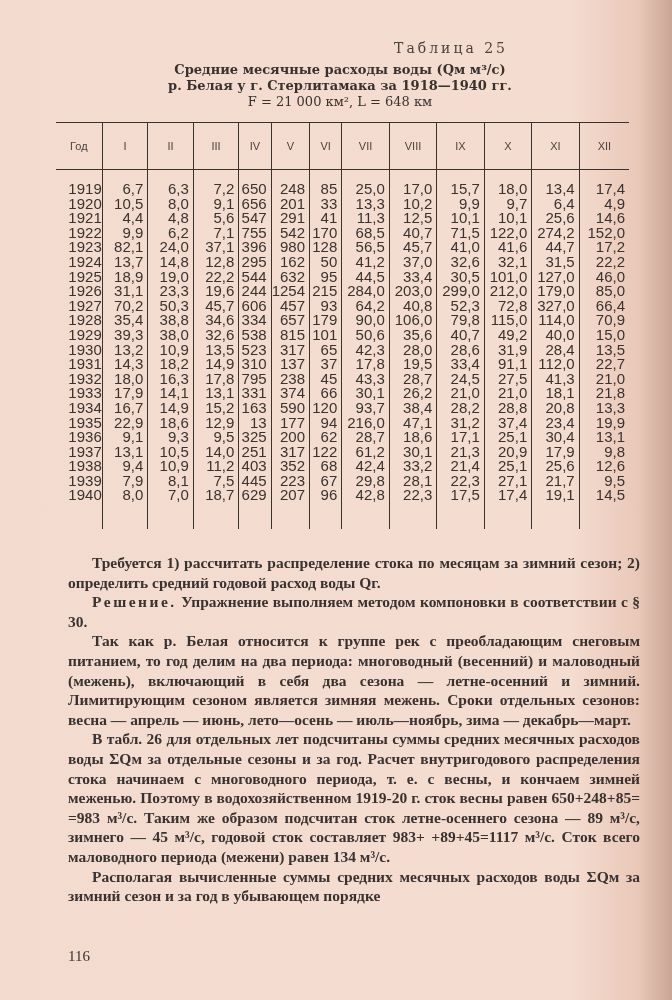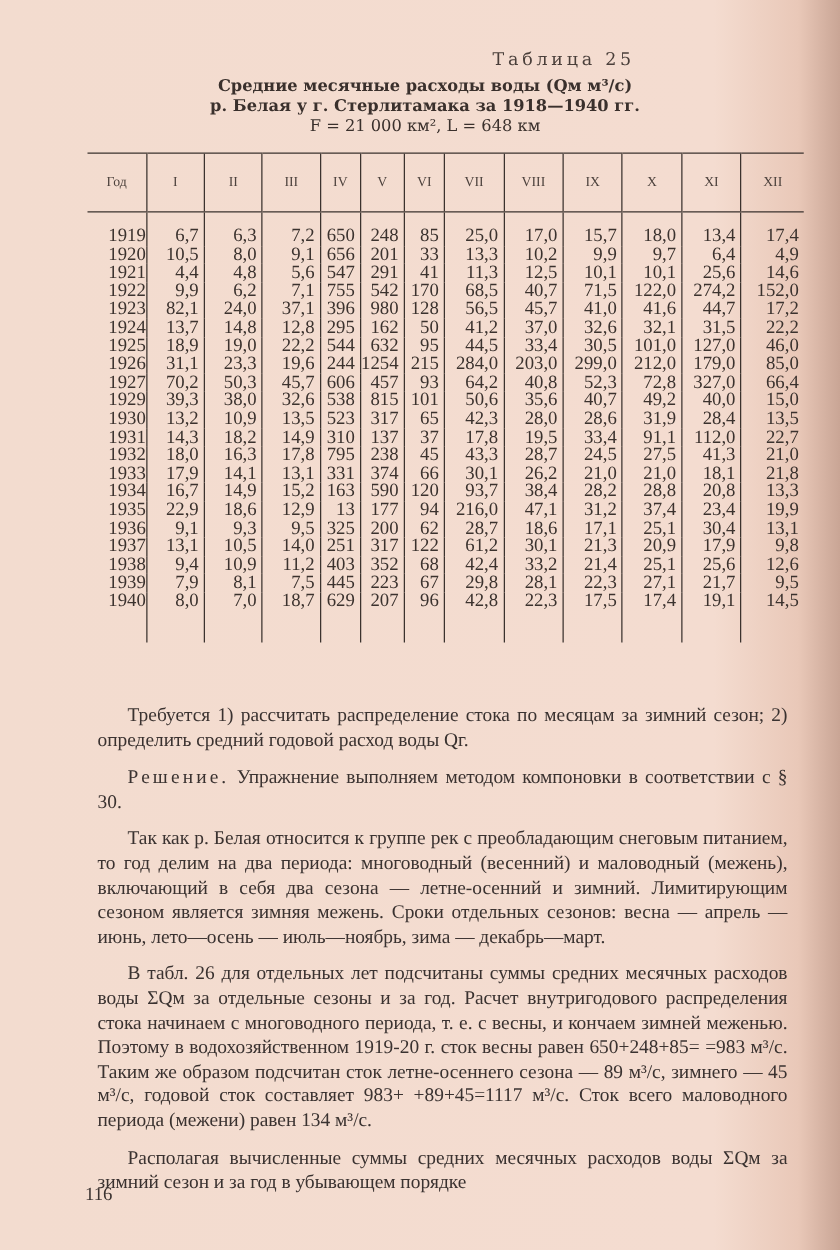--- a/index.html
+++ b/index.html
@@ -15,44 +15,44 @@
   .table-label {
     position: absolute; right: 24px; top: 40px;
     font-size: 14px; letter-spacing: 3px; color: #4a3f3a;
   }
   .caption {
     position: absolute; left: 150px; width: 380px; top: 62px;
     text-align: center; font-size: 13px; line-height: 16px; font-weight: bold; color: #3a302c;
   }
   .caption .params { font-weight: normal; }
   table.data {
-    position: absolute; left: 70px; top: 122px; width: 573px;
+    position: absolute; left: 56px; top: 122px; width: 573px;
     border-collapse: collapse;
-    font-family: Liberation Serif, serif;
+    font-family: Liberation Sans, sans-serif;
     font-size: 15px; color: #3b322e;
   }
   table.data thead th {
     font-weight: normal; font-size: 11px; height: 44px; color: #4d423d;
     border-top: 1.5px solid #3b322e; border-bottom: 1.5px solid #3b322e;
     border-left: 1px solid #3b322e;
   }
   table.data thead th:first-child { border-left: none; }
   table.data tbody td {
     text-align: right; padding: 0 4px 0 0; line-height: 14.6px; border-left: 1px solid #3b322e;
     white-space: nowrap;
   }
   table.data tbody td:first-child { border-left: none; text-align: right; padding: 0; }
   table.data tbody tr:first-child td { padding-top: 12px; }
   table.data tbody tr:last-child td { padding-bottom: 26px; }
   .body-text {
     position: absolute; left: 68px; top: 553px; width: 572px;
     font-family: "Liberation Serif", "DejaVu Serif", serif;
     font-size: 15.5px; line-height: 19.6px; text-align: justify; color: #3a3230;
   }
-  .body-text p { margin: 10px; text-indent: 24px; }
+  .body-text p { margin: 0; text-indent: 24px; font-weight: bold; }
   .spaced { letter-spacing: 2.5px; }
   .page-num {
     position: absolute; left: 68px; top: 948px;
     font-family: "Liberation Serif", serif; font-size: 15px; color: #3a3230;
   }
 </style>
 </head>
 <body>
 
 <div class="page">
@@ -228,20 +228,35 @@
           <td>457</td>
           <td>93</td>
           <td>64,2</td>
           <td>40,8</td>
           <td>52,3</td>
           <td>72,8</td>
           <td>327,0</td>
           <td>66,4</td>
         </tr>
         <tr>
+          <td>1928</td>
+          <td>35,4</td>
+          <td>38,8</td>
+          <td>34,6</td>
+          <td>334</td>
+          <td>657</td>
+          <td>179</td>
+          <td>90,0</td>
+          <td>106,0</td>
+          <td>79,8</td>
+          <td>115,0</td>
+          <td>114,0</td>
+          <td>70,9</td>
+        </tr>
+        <tr>
           <td>1929</td>
           <td>39,3</td>
           <td>38,0</td>
           <td>32,6</td>
           <td>538</td>
           <td>815</td>
           <td>101</td>
           <td>50,6</td>
           <td>35,6</td>
           <td>40,7</td>

